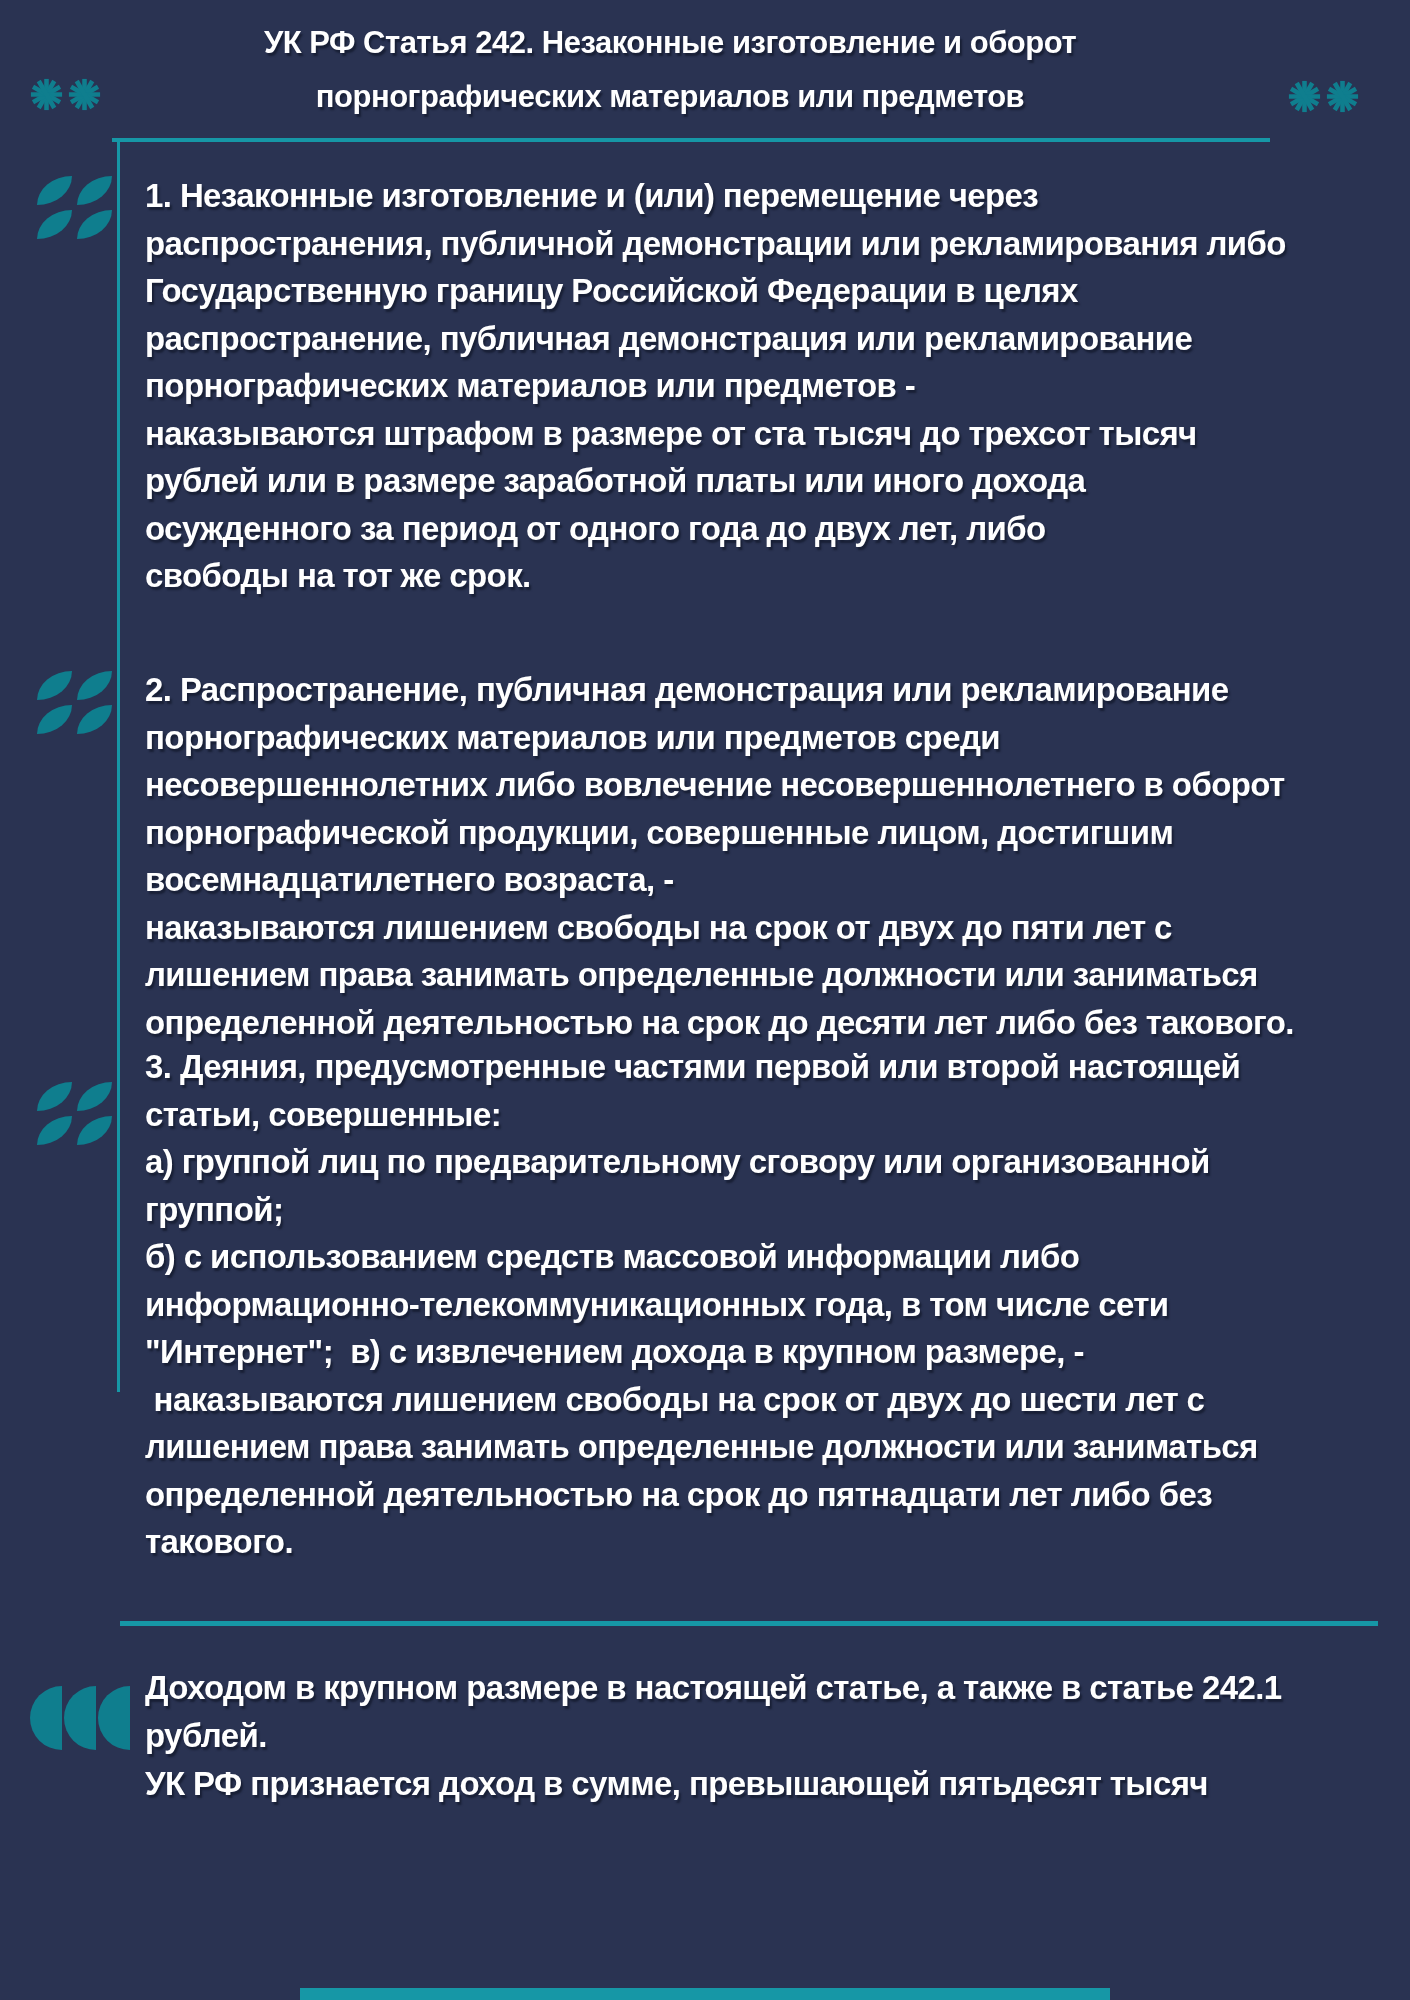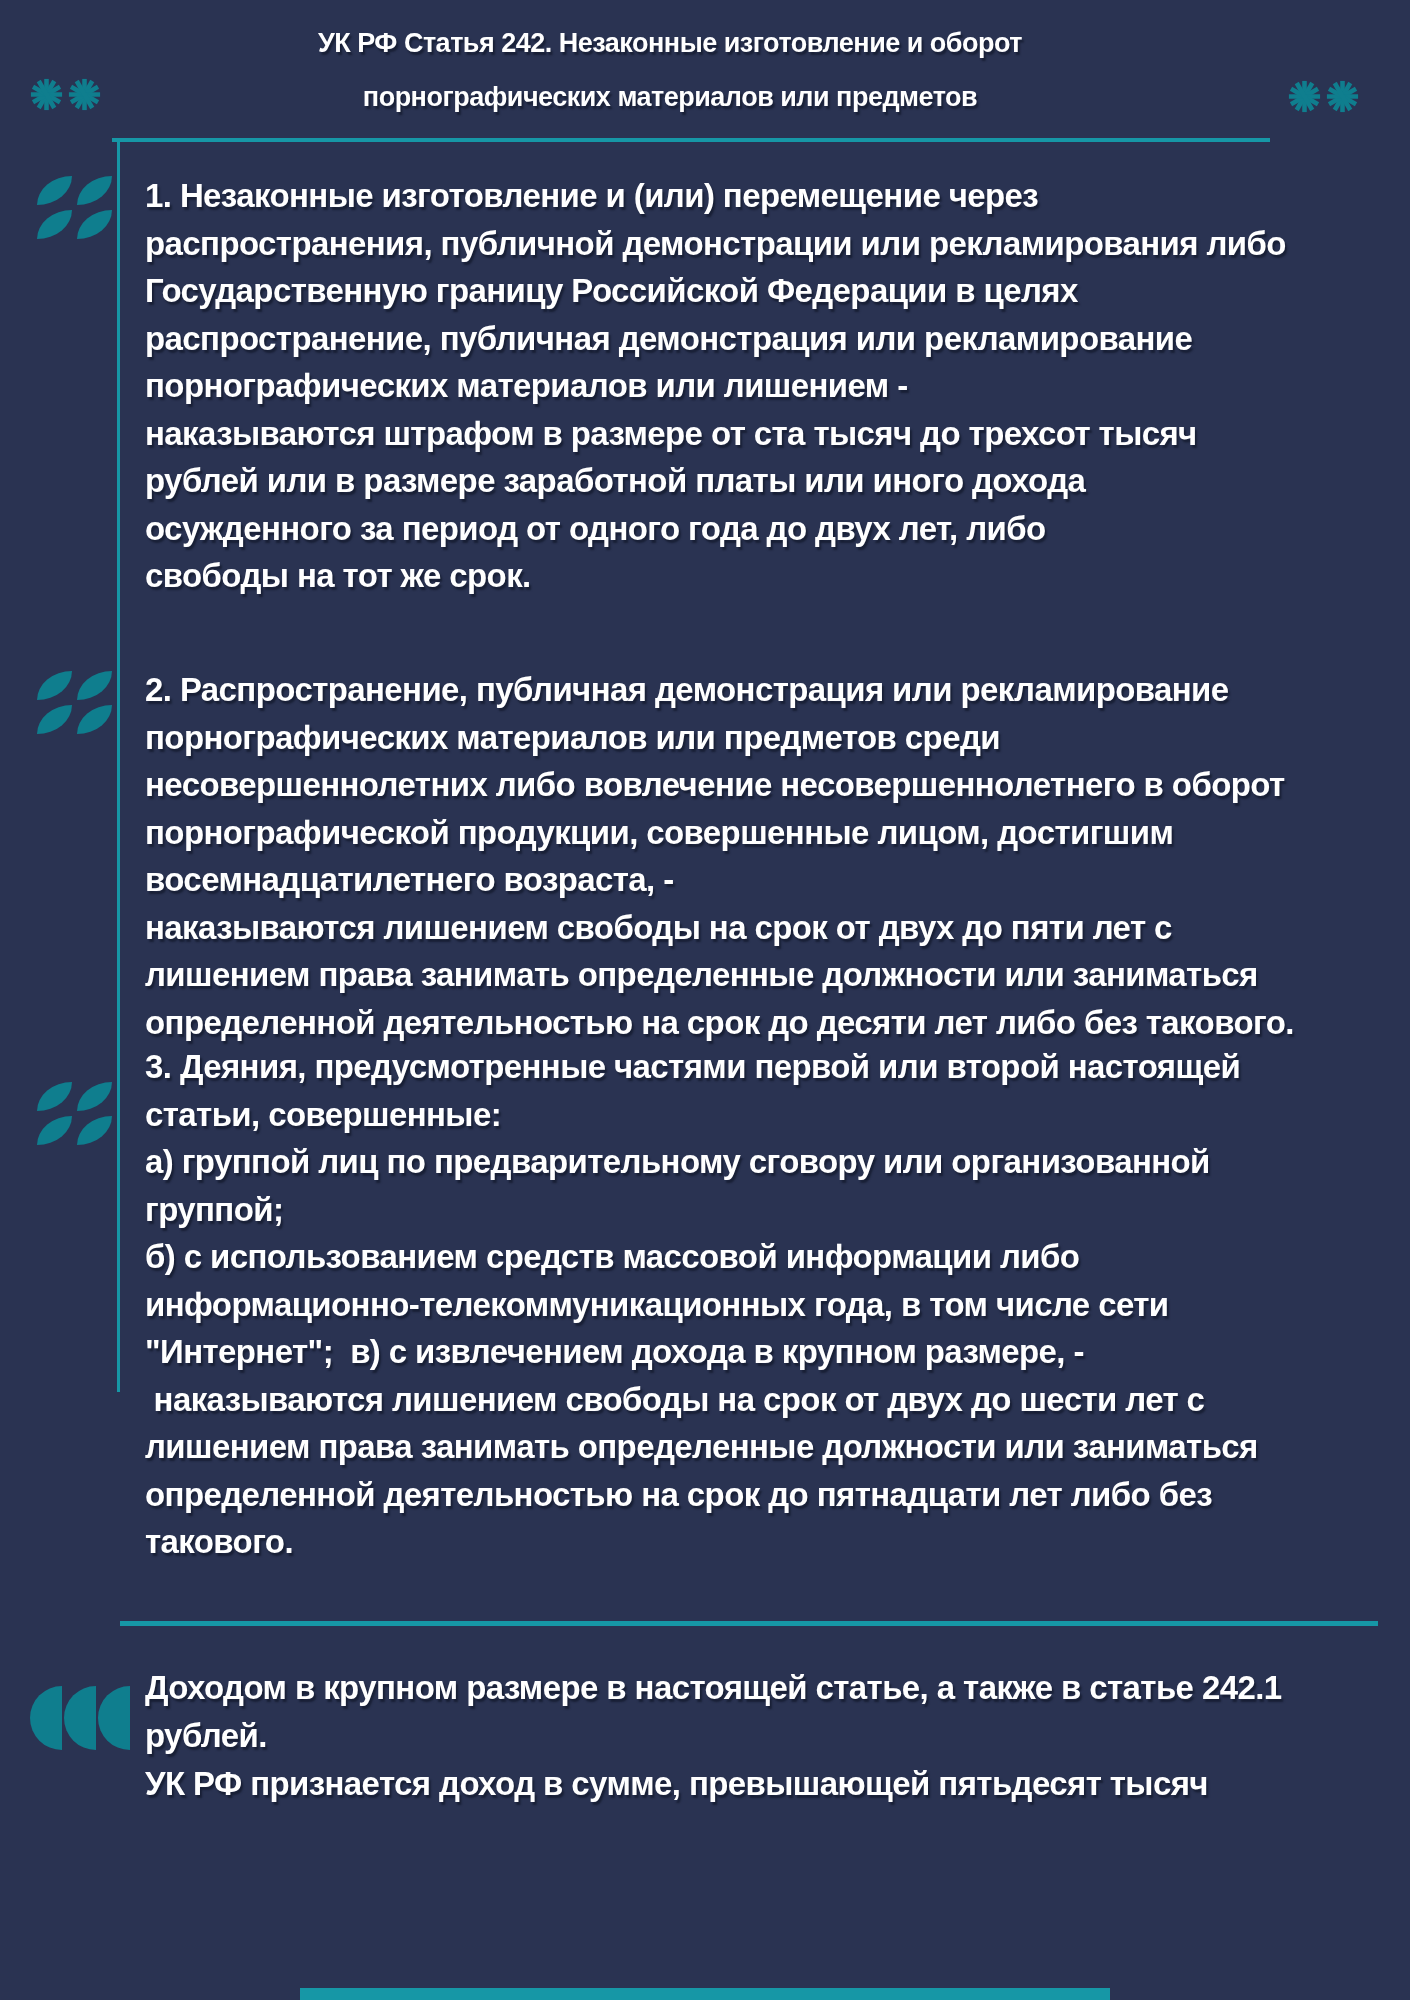--- a/index.html
+++ b/index.html
@@ -9,21 +9,21 @@
     font-family:"Liberation Sans", sans-serif;
     font-weight:bold;color:#FFFFFF;
   }
   .abs{position:absolute;}
   
   .deco{position:absolute;display:flex;gap:5px;}
   .deco-left{left:30px;top:78px;}
   .deco-right{left:1288px;top:80px;}
   .title{
     left:60px;top:16px;width:1220px;text-align:center;
-    font-size:27px;line-height:54px;letter-spacing:-0.5px;
+    font-size:31px;line-height:54px;letter-spacing:-0.5px;
     text-shadow:2px 3px 2px rgba(10,14,30,0.55);
   }
   .title-underline{left:112px;top:138px;width:1158px;height:4px;background:#1697A6;}
   
   .v-line{left:117px;top:141px;width:3px;height:1251px;background:#1697A6;}
   .divider{left:120px;top:1621px;width:1258px;height:5px;background:#1697A6;}
   .bottom-bar{left:300px;top:1988px;width:810px;height:12px;background:#1697A6;}
   
   .quote-icon{
     position:absolute;left:37px;width:75px;height:63px;
@@ -103,21 +103,21 @@
   <div class="petal"></div>
   <div class="petal"></div>
   <div class="petal"></div>
   <div class="petal"></div>
 </div>
 <div class="para p1">
   <div>1. Незаконные изготовление и (или) перемещение через</div>
   <div>распространения, публичной демонстрации или рекламирования либо</div>
   <div>Государственную границу Российской Федерации в целях</div>
   <div>распространение, публичная демонстрация или рекламирование</div>
-  <div>порнографических материалов или лишением -</div>
+  <div>порнографических материалов или предметов -</div>
   <div>наказываются штрафом в размере от ста тысяч до трехсот тысяч</div>
   <div>рублей или в размере заработной платы или иного дохода</div>
   <div>осужденного за период от одного года до двух лет, либо</div>
   <div>свободы на тот же срок.</div>
 </div>
 
 <div class="quote-icon" style="top:671px;">
   <div class="petal"></div>
   <div class="petal"></div>
   <div class="petal"></div>

